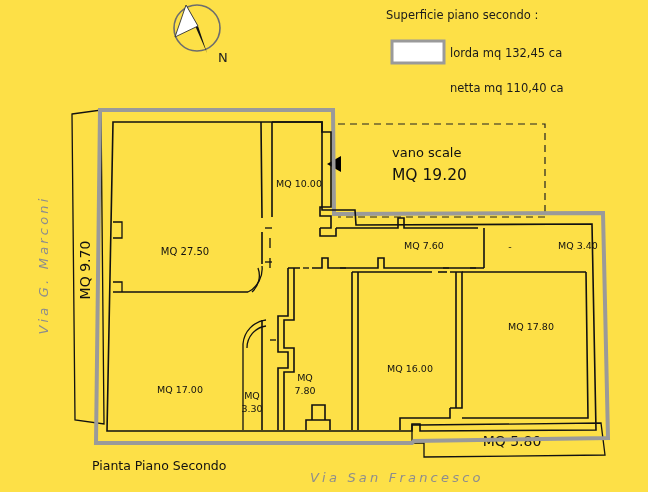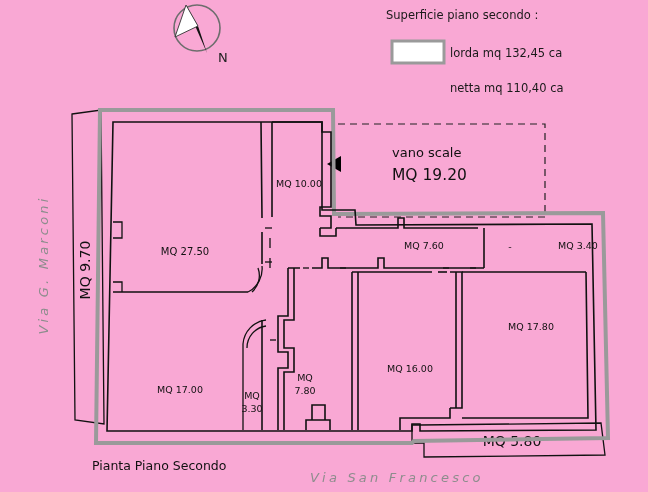--- a/index.html
+++ b/index.html
@@ -4,21 +4,21 @@
 <style>
   html, body {
     margin: 0;
     padding: 0;
     background: #ffffff;
   }
   #page {
     position: relative;
     width: 648px;
     height: 492px;
-    background: #f9a8d4;
+    background: #fde047;
     overflow: hidden;
     font-family: "DejaVu Sans", sans-serif;
   }
   svg.plan {
     position: absolute;
     left: 0;
     top: 0;
     width: 648px;
     height: 492px;
   }

